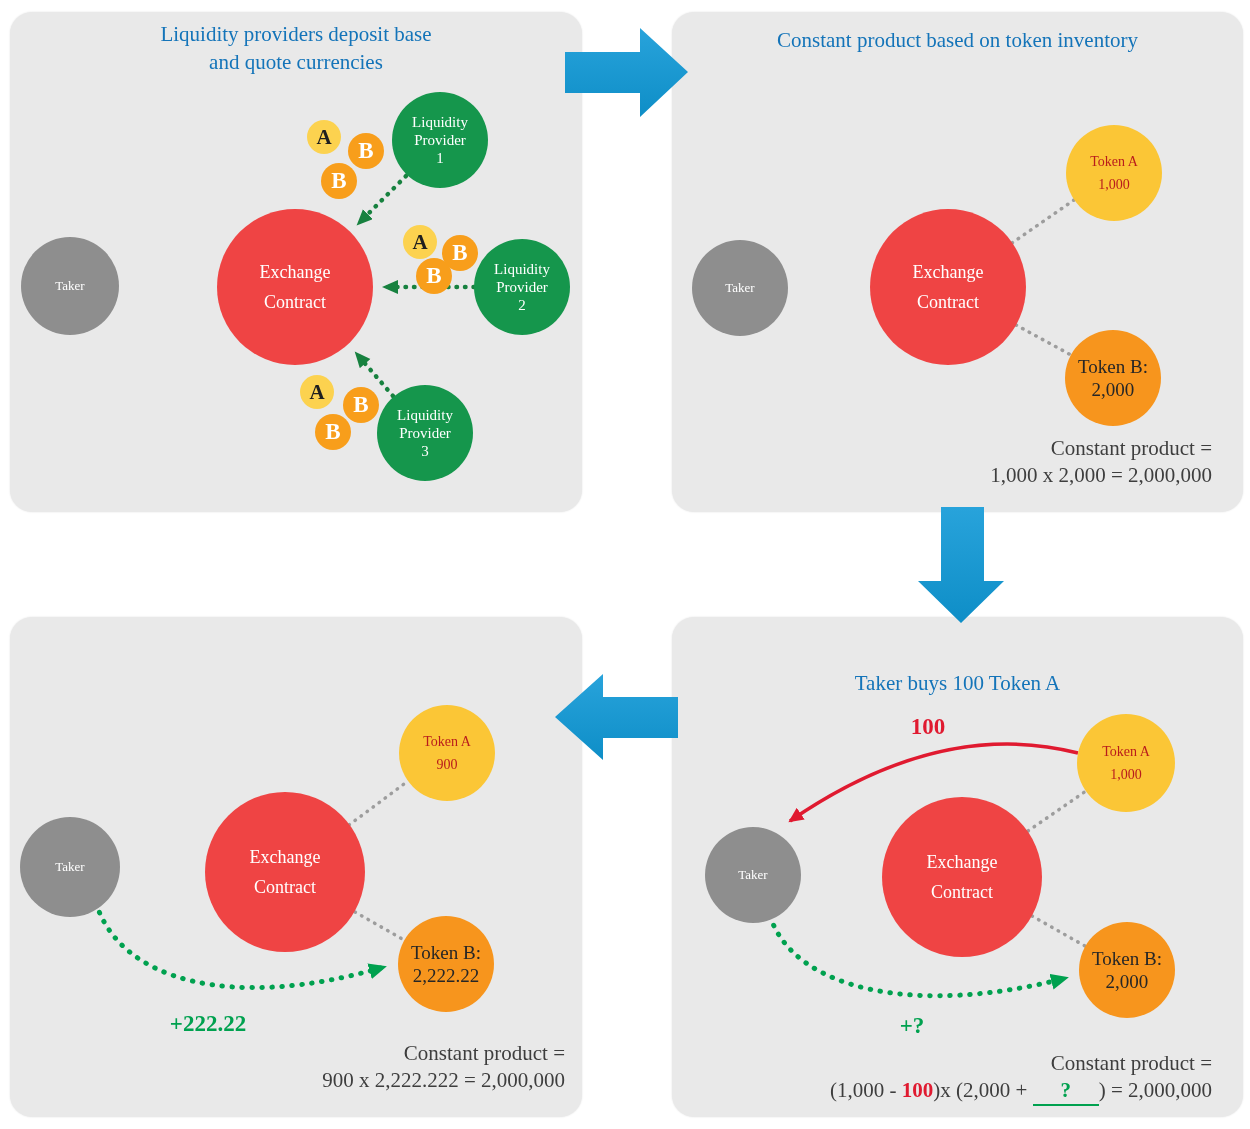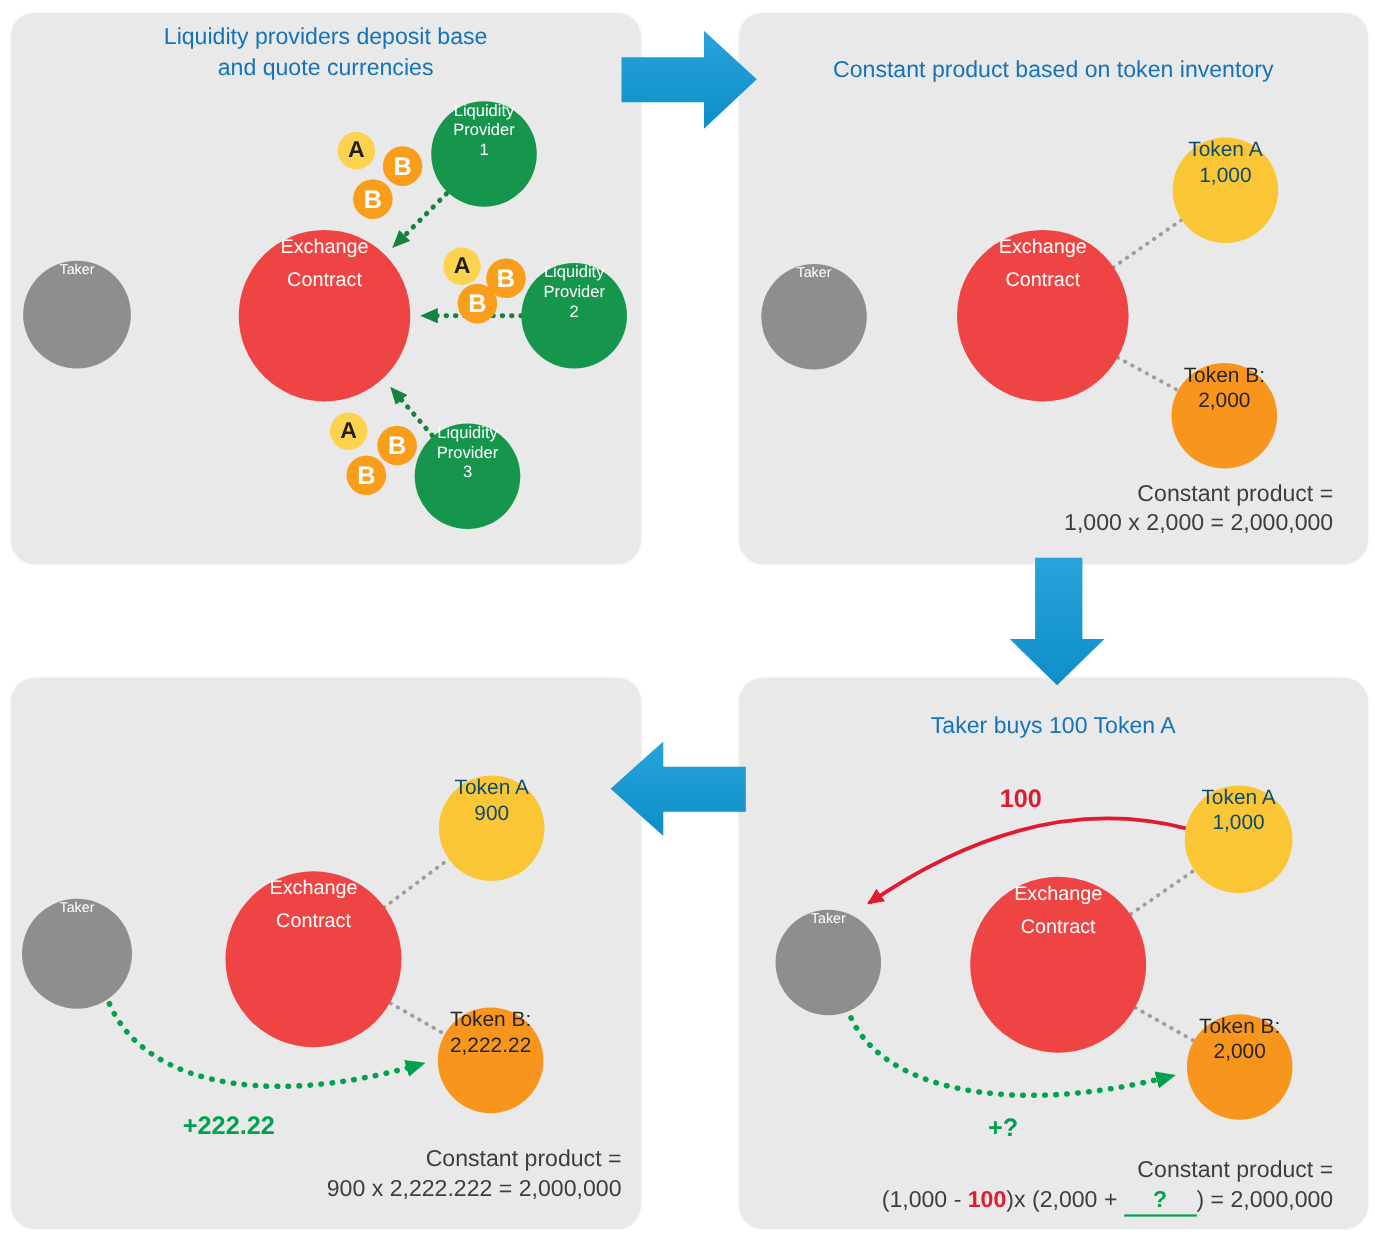--- a/index.html
+++ b/index.html
@@ -1,37 +1,37 @@
 <!DOCTYPE html>
 <html><head>
 <meta charset="utf-8">
 <style>
   html,body{margin:0;padding:0;background:#ffffff;}
   #canvas{
     position:relative;width:1250px;height:1129px;background:#ffffff;overflow:hidden;
-    font-family:Liberation Sans, sans-serif;
+    font-family:Liberation Serif, serif;
   }
   .panel{
     position:absolute;background:#E9E9E9;border-radius:22px;
     box-shadow:0 0 2px rgba(0,0,0,0.12);z-index:0;
   }
   .panel-title{
     position:absolute;z-index:4;color:#1474B9;font-size:21px;line-height:28px;
     text-align:center;
   }
   svg.overlay{position:absolute;left:0;top:0;z-index:1;pointer-events:none;}
   .circle{
-    position:absolute;border-radius:50%;display:flex;justify-content:center;
+    position:absolute;border-radius:50%;display:flex;align-items:center;justify-content:center;
     text-align:center;z-index:2;
   }
   .circle span{display:block;}
   .exchange{background:#ef4444;color:#ffffff;font-size:18px;line-height:30px;font-weight:400;}
   .taker{background:#8E8E8E;color:#ffffff;font-size:13px;}
   .provider{background:#15964C;color:#ffffff;font-size:15px;line-height:18px;}
-  .token-a{background:#FBC636;color:#0c4a6e;font-size:19px;line-height:23px;}
+  .token-a{background:#FBC636;color:#b91c1c;font-size:14px;line-height:23px;}
   .token-b{background:#F7951D;color:#262626;font-size:19px;line-height:23px;}
   .coin{position:absolute;border-radius:50%;display:flex;align-items:center;justify-content:center;z-index:3;}
   .coin-a{background:#FCD24F;color:#1F1F1F;font-size:21px;font-weight:bold;}
   .coin-b{background:#F89E1B;color:#ffffff;font-size:23px;font-weight:bold;}
   .formula{
     position:absolute;z-index:4;color:#3E3E3E;font-size:21px;line-height:27px;text-align:right;
   }
   .flow-label{position:absolute;z-index:4;font-size:23px;font-weight:bold;text-align:center;line-height:27px;}
   .red-text{color:#E01A30;}
   .green-text{color:#00A14F;}
@@ -148,21 +148,21 @@
   <div class="coin coin-a" style="left:300px;top:375px;width:34px;height:34px">
       <span>A</span>
     </div>
   <div class="coin coin-b" style="left:343px;top:387px;width:36px;height:36px">
       <span>B</span>
     </div>
   <div class="coin coin-b" style="left:315px;top:414px;width:36px;height:36px">
       <span>B</span>
     </div>
 
-  <div class="panel-title" style="left:672px;top:50px;width:571px">Constant product based on token inventory</div>
+  <div class="panel-title" style="left:672px;top:26px;width:571px">Constant product based on token inventory</div>
 
   <div class="circle taker" style="left:692px;top:240px;width:96px;height:96px">
     <span>Taker</span>
   </div>
   <div class="circle exchange" style="left:870px;top:209px;width:156px;height:156px">
     <div>
       <span>Exchange</span>
       <span>Contract</span>
     </div>
   </div>
@@ -204,21 +204,21 @@
       <span>Token B:</span>
       <span>2,222.22</span>
     </div>
   </div>
   <div class="flow-label green-text" style="left:133px;top:1010px;width:150px">+222.22</div>
   <div class="formula" style="left:25px;top:1040px;width:540px">
     <span>Constant product =</span><br>
     <span>900 x 2,222.222 = 2,000,000</span>
   </div>
 
-  <div class="panel-title" style="left:672px;top:646px;width:571px">Taker buys 100 Token A</div>
+  <div class="panel-title" style="left:672px;top:669px;width:571px">Taker buys 100 Token A</div>
 
   <div class="circle taker" style="left:705px;top:827px;width:96px;height:96px">
     <span>Taker</span>
   </div>
   <div class="circle exchange" style="left:882px;top:797px;width:160px;height:160px">
     <div>
       <span>Exchange</span>
       <span>Contract</span>
     </div>
   </div>

